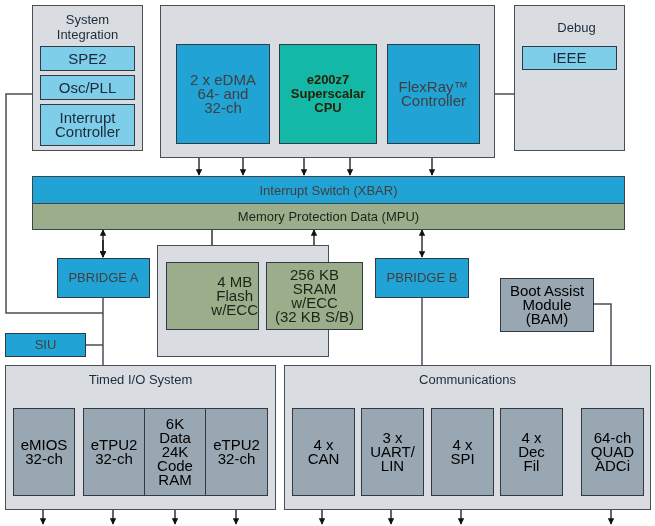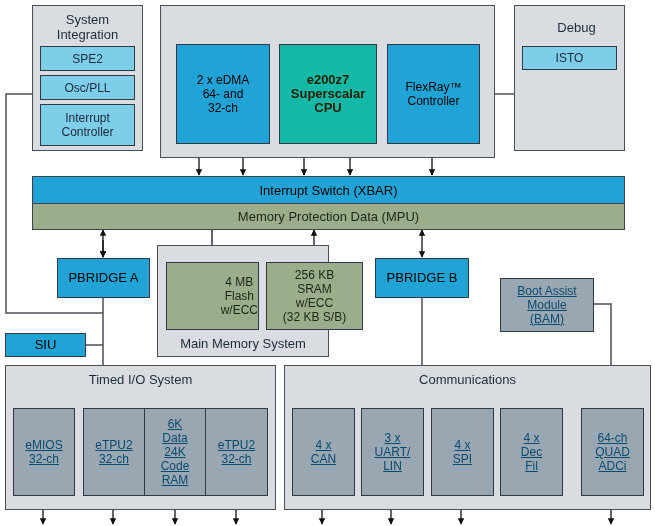--- a/index.html
+++ b/index.html
@@ -2,26 +2,26 @@
 <html><head>
 <meta charset="utf-8">
 <style>
   html, body { margin: 0; padding: 0; background: #ffffff; }
   body { width: 655px; height: 526px; position: relative; overflow: hidden;
          font-family: "Liberation Sans", "DejaVu Sans", sans-serif; color: #1a2a3a; }
   .abs { position: absolute; box-sizing: border-box; }
   .group { background: #d9dde1; border: 1.5px solid #4a4f55; }
   .glabel { position: absolute; left: 0; right: 0; text-align: center; font-size: 13px; color: #1e2b38; line-height: 15px; }
   .blk { display: flex; align-items: center; justify-content: center; text-align: center;
-         font-size: 12px; line-height: 14px; border: 1.5px solid #2f3a44; white-space: pre-line; }
+         font-size: 15px; line-height: 14px; border: 1.5px solid #2f3a44; white-space: pre-line; }
   .lightblue { background: #7ecde9; }
-  .blue { background: #21a3d6; color: #000000; }
+  .blue { background: #21a3d6; color: #404040; }
   .yellow { background: #14b8a6; color: #2a1e05; font-weight: bold; font-size: 13px; }
   .green { background: #9cad8c; color: #1b2616; }
-  .gray { background: #98a7b1; color: #0c4a6e; text-decoration: underline; }
+  .gray { background: #98a7b1; color: #000000; }
   .bar { display: flex; align-items: center; justify-content: center; font-size: 13px; border: 1.5px solid #3a444c; }
   svg.wires { position: absolute; left: 0; top: 0; width: 655px; height: 526px; pointer-events: none; }
 </style>
 </head>
 <body>
 
 <svg class="wires" viewBox="0 0 655 526">
   <defs>
     <marker id="ah" viewBox="0 0 10 10" refX="9" refY="5" markerWidth="5" markerHeight="5" orient="auto-start-reverse">
       <path d="M0,0 L10,5 L0,10 z" fill="#111"></path>
@@ -96,21 +96,21 @@
 32-ch</span></div>
   <div class="abs blk yellow" style="left:118px;top:38px;width:98px;height:100px;"><span>e200z7
 Superscalar
 CPU</span></div>
   <div class="abs blk blue" style="left:226px;top:38px;width:93px;height:100px;"><span>FlexRay™
 Controller</span></div>
 </div>
 
 <div class="abs group" style="left:514px;top:5px;width:111px;height:146px;">
   <div class="glabel" style="top:14px;padding-left:14px;">Debug</div>
-  <div class="abs blk lightblue" style="left:7px;top:40px;width:95px;height:24px;"><span>ISTO</span></div>
+  <div class="abs blk lightblue" style="left:7px;top:40px;width:95px;height:24px;"><span>IEEE</span></div>
 </div>
 
 <div class="abs bar blue" style="left:32px;top:176px;width:593px;height:28px;">
     <span>Interrupt Switch (XBAR)</span>
   </div>
 <div class="abs bar green" style="left:32px;top:203px;width:593px;height:27px;">
     <span>Memory Protection Data (MPU)</span>
   </div>
 
 <div class="abs blk blue" style="left:57px;top:258px;width:93px;height:40px;font-size:13px;"><span>PBRIDGE A</span></div>
@@ -118,21 +118,20 @@
 <div class="abs blk blue" style="left:5px;top:333px;width:81px;height:24px;font-size:13px;"><span>SIU</span></div>
 
 <div class="abs group" style="left:157px;top:245px;width:172px;height:112px;">
   <div class="abs blk green" style="left:8px;top:16px;width:93px;height:68px;justify-content:flex-end;"><span>4 MB
 Flash
 w/ECC</span></div>
   <div class="abs blk green" style="left:108px;top:16px;width:97px;height:68px;"><span>256 KB
 SRAM
 w/ECC
 (32 KB S/B)</span></div>
-  <div class="glabel" style="top:90px;">Main Memory System</div>
 </div>
 
 <div class="abs blk blue" style="left:375px;top:258px;width:94px;height:40px;font-size:13px;"><span>PBRIDGE B</span></div>
 
 <div class="abs blk gray" style="left:500px;top:278px;width:94px;height:54px;"><span>Boot Assist
 Module
 (BAM)</span></div>
 
 <div class="abs group" style="left:5px;top:365px;width:271px;height:145px;">
   <div class="glabel" style="top:6px;">Timed I/O System</div>

